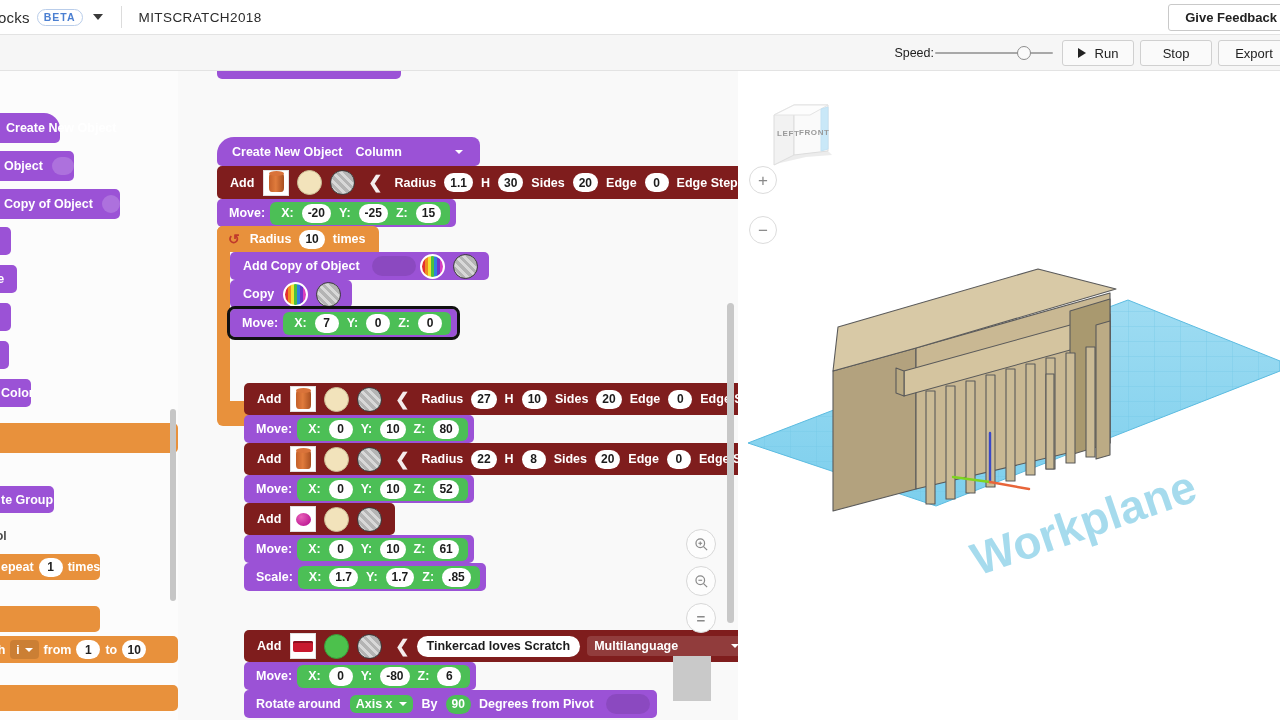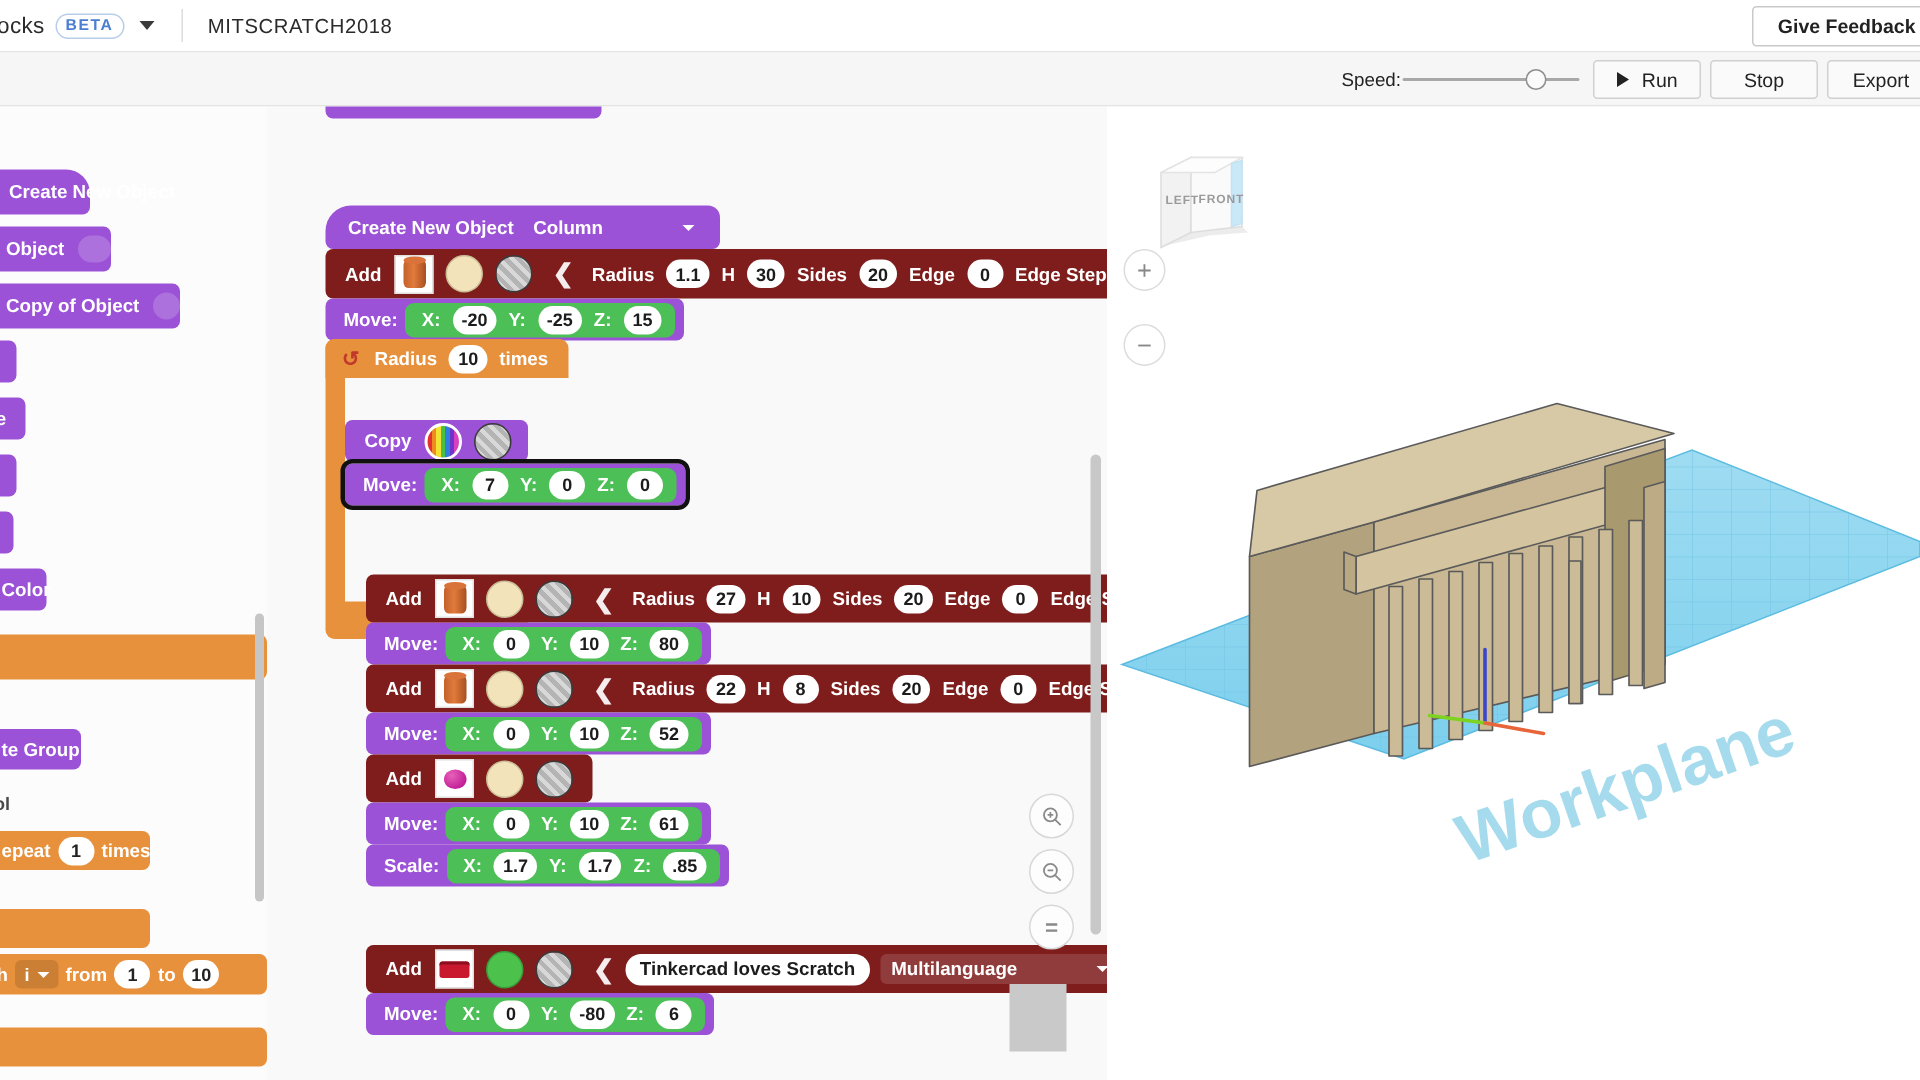--- a/index.html
+++ b/index.html
@@ -310,20 +310,26 @@
 
   <div style="position:absolute;left:39px;top:155px;width:135px;height:200px;background:#e8913c;border-radius:6px;"></div>
   <div style="position:absolute;left:52px;top:180px;width:122px;height:150px;background:#f9f9f9;"></div>
   <div class="blk orange" style="left:39px;top:155px;height:26px;border-radius:6px 6px 0 0;padding:0 9px 0 5px;">
     <span class="repeat-ico">↻</span>
     <span class="lbl">Radius</span>
     <span class="num">10</span>
     <span class="lbl">times</span>
   </div>
 
+  <div class="blk purple" style="left:52px;top:181px;height:28px;border-radius:5px;padding:0 7px 0 8px;">
+    <span class="lbl">Add Copy of Object</span>
+    <span class="slot-oval"></span>
+    <span class="circ rainbow"></span>
+    <span class="circ hatch"></span>
+  </div>
 
   <div class="blk purple" style="left:52px;top:209px;height:28px;border-radius:5px;padding:0 7px 0 8px;">
     <span class="lbl">Copy</span>
     <span class="circ rainbow"></span>
     <span class="circ hatch"></span>
   </div>
 
   <div class="blk purple selected" style="left:52px;top:238px;height:28px;border-radius:5px;padding:0 6px 0 7px;">
     <span class="lbl">Move:</span>
     <span class="inner-green">
@@ -456,20 +462,31 @@
     <span class="inner-green">
       <span class="lbl">X:</span>
       <span class="num">0</span>
       <span class="lbl">Y:</span>
       <span class="num">-80</span>
       <span class="lbl">Z:</span>
       <span class="num">6</span>
     </span>
   </div>
 
+  <div class="blk purple" style="left:66px;top:619px;height:28px;border-radius:5px;padding:0 7px 0 7px;">
+    <span class="lbl">Rotate around</span>
+    <span class="inner-green" style="margin:0 4px;">
+      <span>Axis x</span>
+      <i class="mini-caret" style="margin-left:6px;"></i>
+    </span>
+    <span class="lbl">By</span>
+    <span class="num" style="background:#4cbf56;color:#fff;">90</span>
+    <span class="lbl">Degrees from Pivot</span>
+    <span class="slot-oval"></span>
+  </div>
 
   <div id="ws-grey-box"></div>
 
   <div class="zctl" style="top:458px;">
     <svg width="15" height="15" viewBox="0 0 16 16">
         <circle cx="6.7" cy="6.7" r="4.6" fill="none" stroke="#8a8a8a" stroke-width="1.3"></circle>
         <line x1="10.2" y1="10.2" x2="14" y2="14" stroke="#8a8a8a" stroke-width="1.3"></line>
         <line x1="4.7" y1="6.7" x2="8.7" y2="6.7" stroke="#8a8a8a" stroke-width="1.2"></line>
         <line x1="6.7" y1="4.7" x2="6.7" y2="8.7" stroke="#8a8a8a" stroke-width="1.2"></line>
       </svg>

